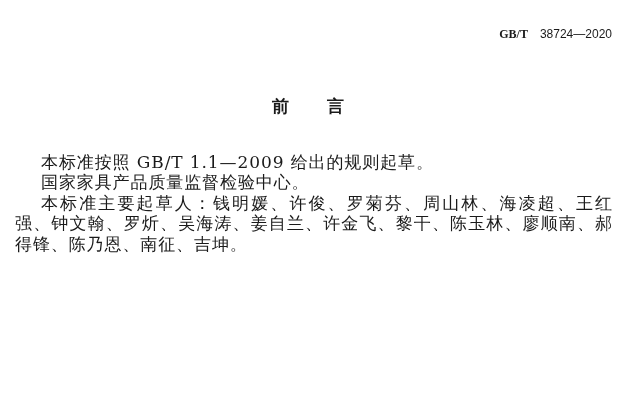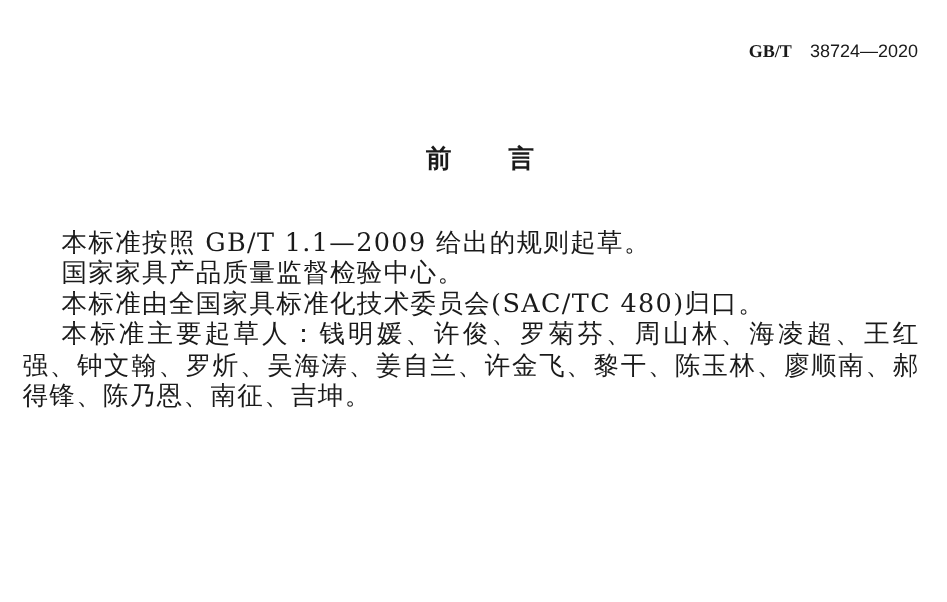--- a/index.html
+++ b/index.html
@@ -25,21 +25,21 @@
     line-height: 16px;
   }
   .std-code .prefix {
     font-family: "Liberation Serif", serif;
     font-weight: bold;
     margin-right: 12px;
   }
   .page-title {
     position: absolute;
     top: 95px;
-    left: 16px;
+    left: 4px;
     width: 608px;
     text-align: center;
     font-family: "DejaVu Sans", sans-serif;
     font-weight: bold;
     font-size: 17px;
     line-height: 22px;
     letter-spacing: 0;
   }
   .page-title span {
     display: inline-block;
@@ -70,15 +70,14 @@
   <span class="prefix">GB/T</span><span>38724—2020</span>
 </div>
 
 <div class="page-title">
   <span>前</span><span class="gap"></span><span>言</span>
 </div>
 
 <div class="body-text">
   <p>本标准按照 GB/T 1.1—2009 给出的规则起草。</p>
   <p>国家家具产品质量监督检验中心。</p>
-  <p>本标准由全国家具标准化技术委员会(SAC/TC 480)归口。</p>
   <p>本标准主要起草人：钱明媛、许俊、罗菊芬、周山林、海凌超、王红强、钟文翰、罗炘、吴海涛、姜自兰、许金飞、黎干、陈玉林、廖顺南、郝得锋、陈乃恩、南征、吉坤。</p>
 </div>
 
 </body></html>

